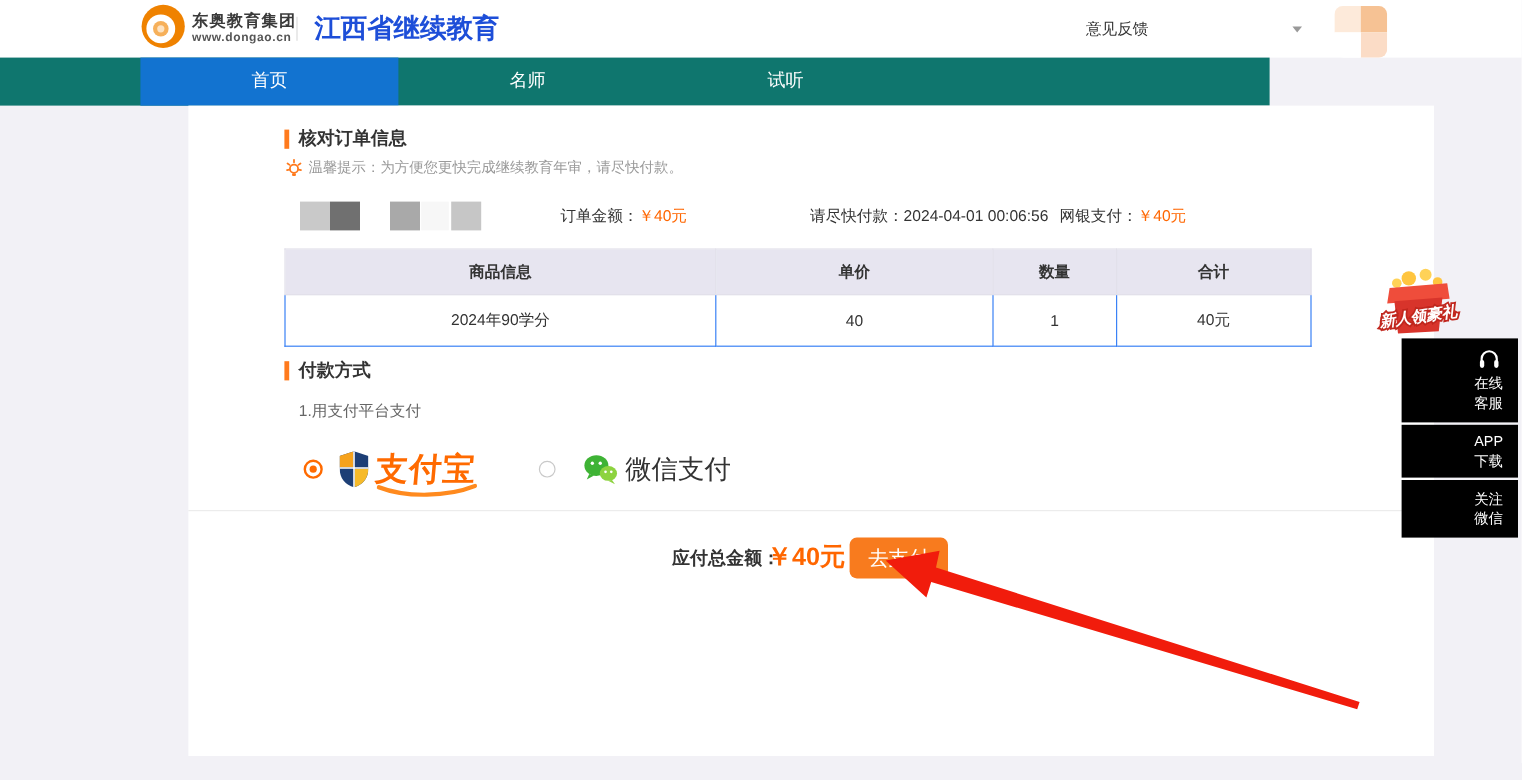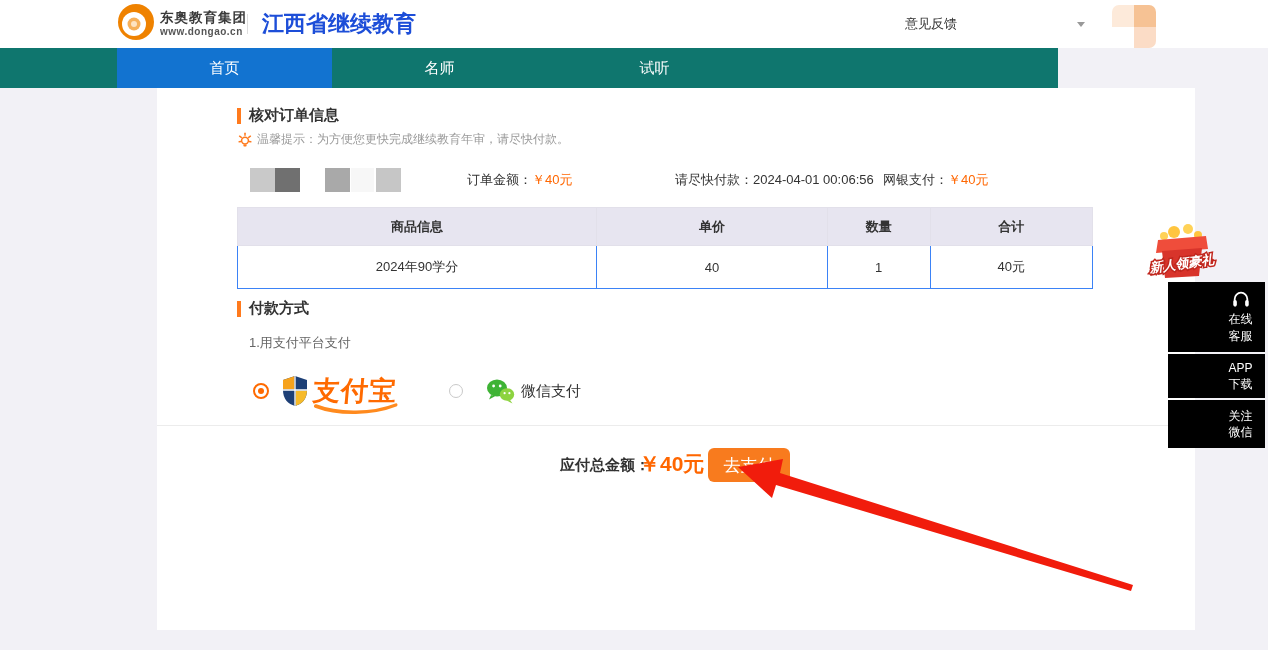--- a/index.html
+++ b/index.html
@@ -48,21 +48,21 @@
   .group-label{position:absolute;left:92px;top:246px;font-size:13px;color:#666;}
   .pay-options{position:absolute;left:96px;top:282px;height:42px;display:flex;align-items:center;}
   .radio{width:12px;height:12px;border-radius:50%;background:#fff;position:relative;flex:0 0 auto;cursor:pointer;}
   .radio.sel{border:2px solid #ff6a00;}
   .radio.sel::after{content:"";position:absolute;left:3px;top:3px;width:6px;height:6px;border-radius:50%;background:#ff6a00;}
   .radio.unsel{border:1px solid #c9c9c9;}
   .alipay-logo{display:flex;align-items:center;margin-left:12px;cursor:pointer;}
   .alipay-text{position:relative;margin-left:4px;font-size:27px;font-weight:bold;color:#ff6a00;transform:skewX(-5deg);letter-spacing:1px;}
   .alipay-swoosh{position:absolute;left:2px;bottom:-6px;}
   .wechat-row{display:flex;align-items:center;margin-left:52px;cursor:pointer;}
-  .wechat-label{margin-left:6px;font-size:15px;color:#333;}
+  .wechat-label{margin-left:6px;font-size:22px;color:#333;}
   .divider{position:absolute;left:0;top:337px;width:1038px;height:1px;background:#ececec;}
   .total-row{position:absolute;left:0;top:360px;width:1038px;height:40px;}
   .total-label{position:absolute;left:403px;top:8px;font-size:15px;font-weight:bold;color:#333;}
   .total-value{position:absolute;left:482px;top:2px;font-size:21px;font-weight:bold;color:#ff6600;}
   .pay-btn{position:absolute;left:551px;top:0px;width:82px;height:34px;background:#f87b1e;border:none;border-radius:6px;
            color:#fff;font-size:17px;cursor:pointer;font-family:inherit;}
   
   .gift{position:absolute;left:1146px;top:222px;width:72px;height:60px;cursor:pointer;overflow:visible;}
   .widgets{position:absolute;left:1168px;top:282px;width:49px;}
   .widget{width:49px;background:#000000;color:#fff;text-align:center;font-size:12px;line-height:1.35;

